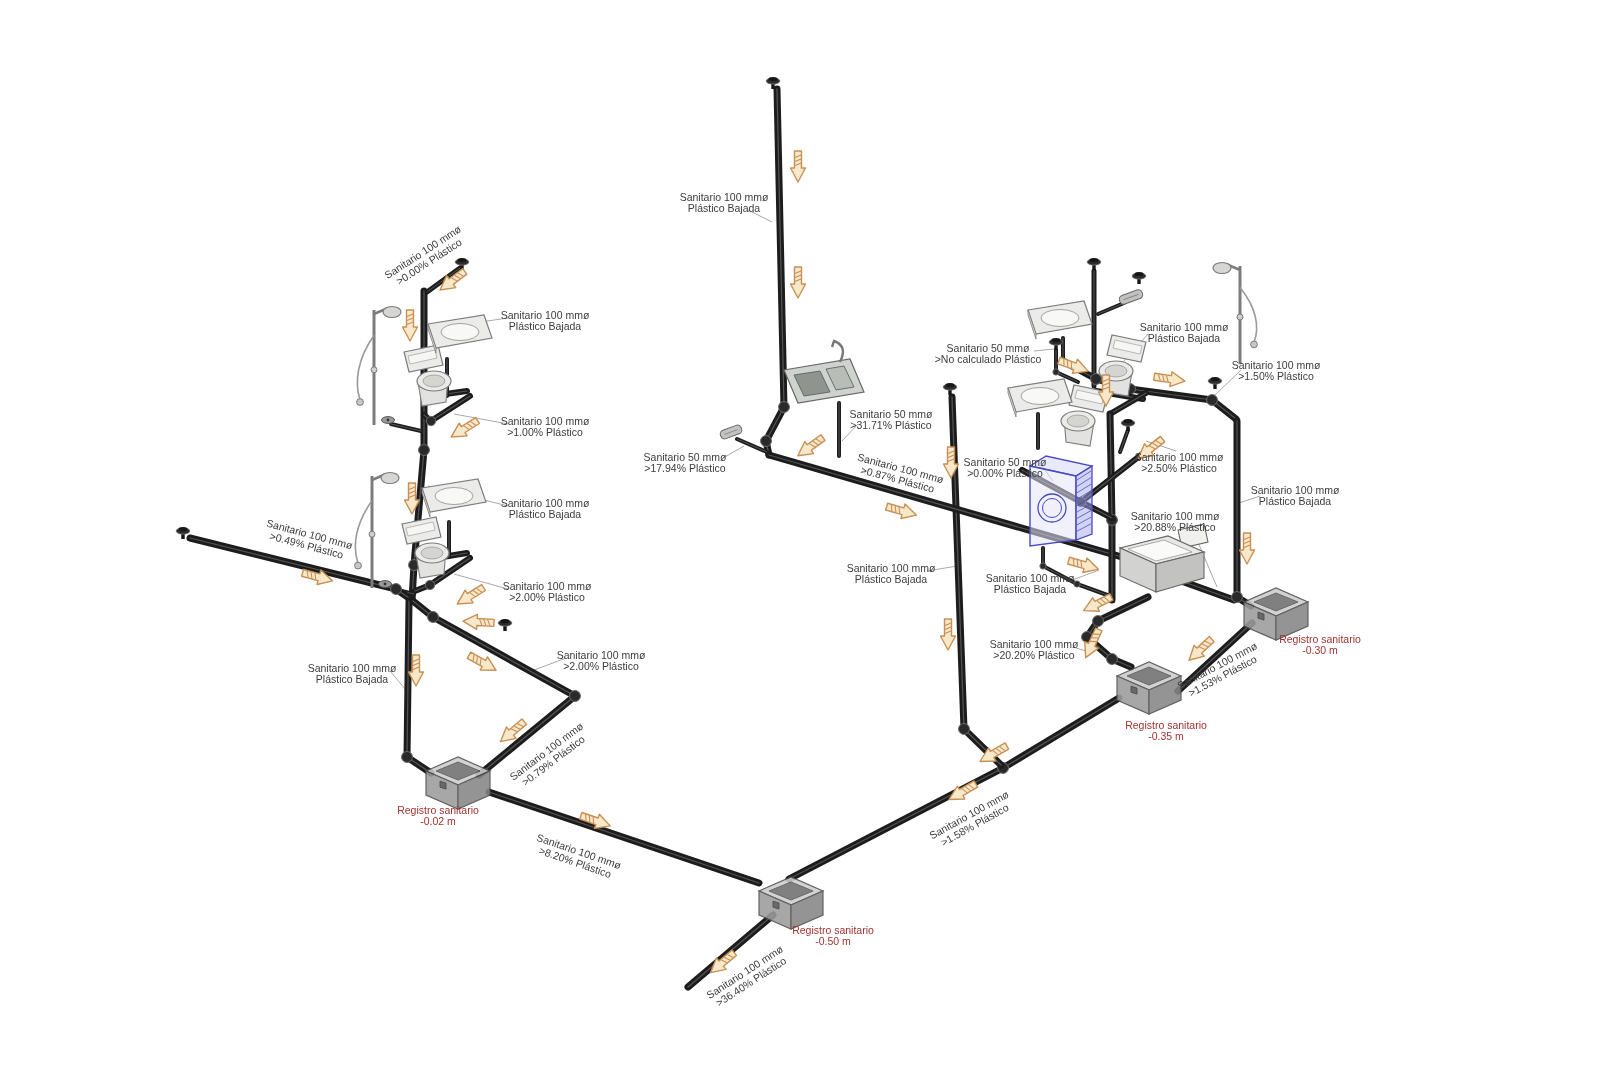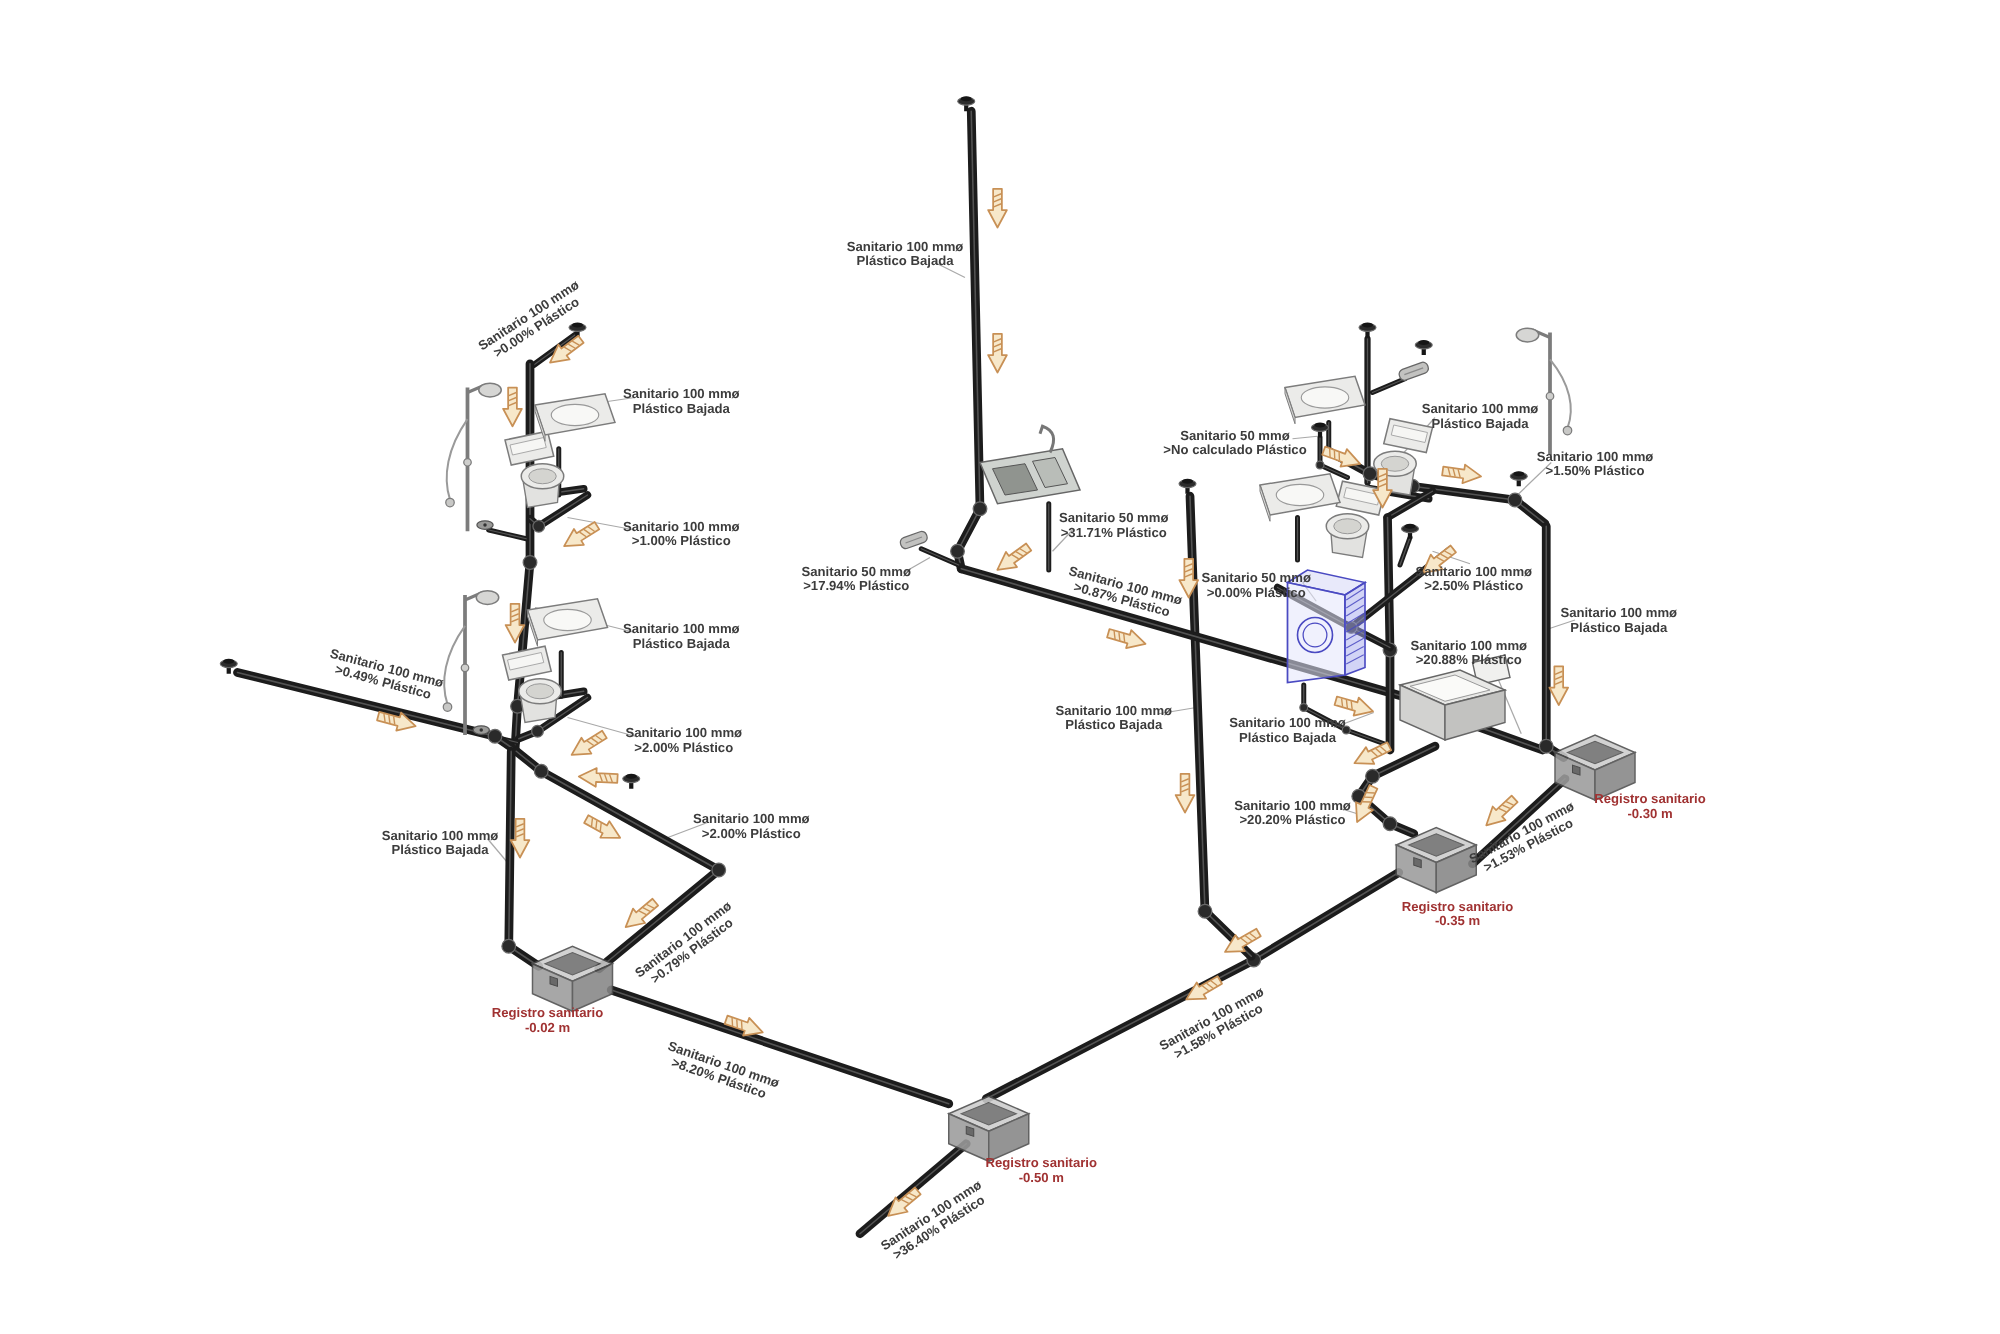--- a/index.html
+++ b/index.html
@@ -1,17 +1,17 @@
 <!DOCTYPE html>
 <html><head>
 <meta charset="utf-8">
 <style>
   html,body{margin:0;padding:0;background:#ffffff;}
   body{font-family:"Liberation Sans", sans-serif;}
-  #stage{position:relative;width:1600px;height:1067px;background:#ffffff;overflow:hidden;font-weight:bold;}
+  #stage{position:relative;width:1600px;height:1067px;background:#ffffff;overflow:hidden;}
   svg{display:block;}
   text{font-family:"Liberation Sans", sans-serif;}
 </style>
 </head>
 <body>
 
 <div id="stage">
   <svg id="diagram" width="1600" height="1067" viewBox="0 0 1600 1067">
     <g id="layer-leaders">
         <line x1="748" y1="210" x2="772" y2="222" stroke="#a9a9a9" stroke-width="1"></line>

